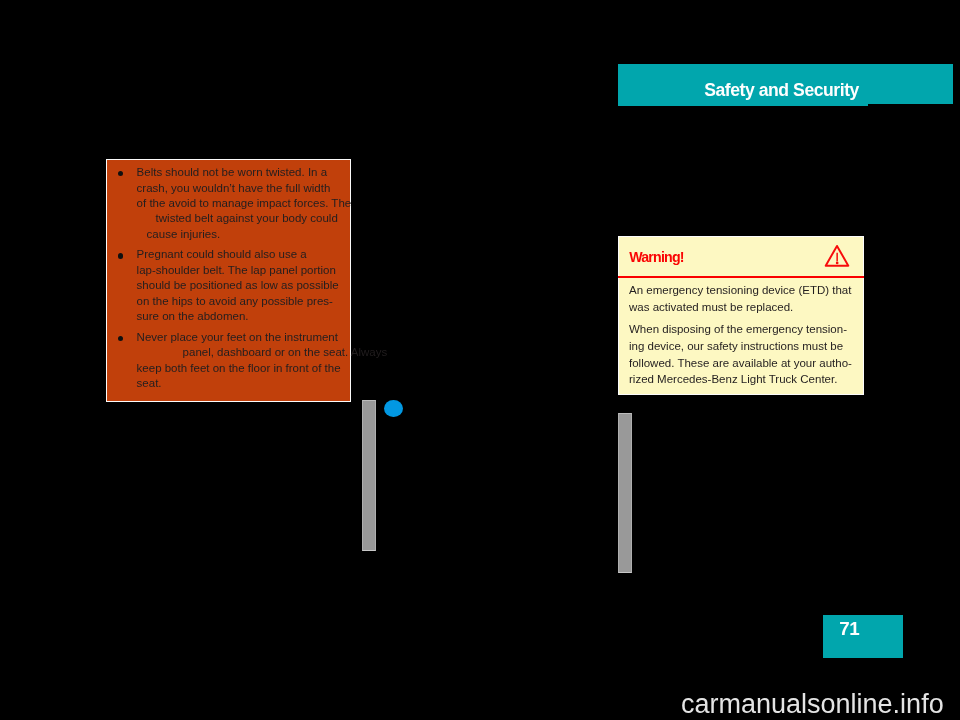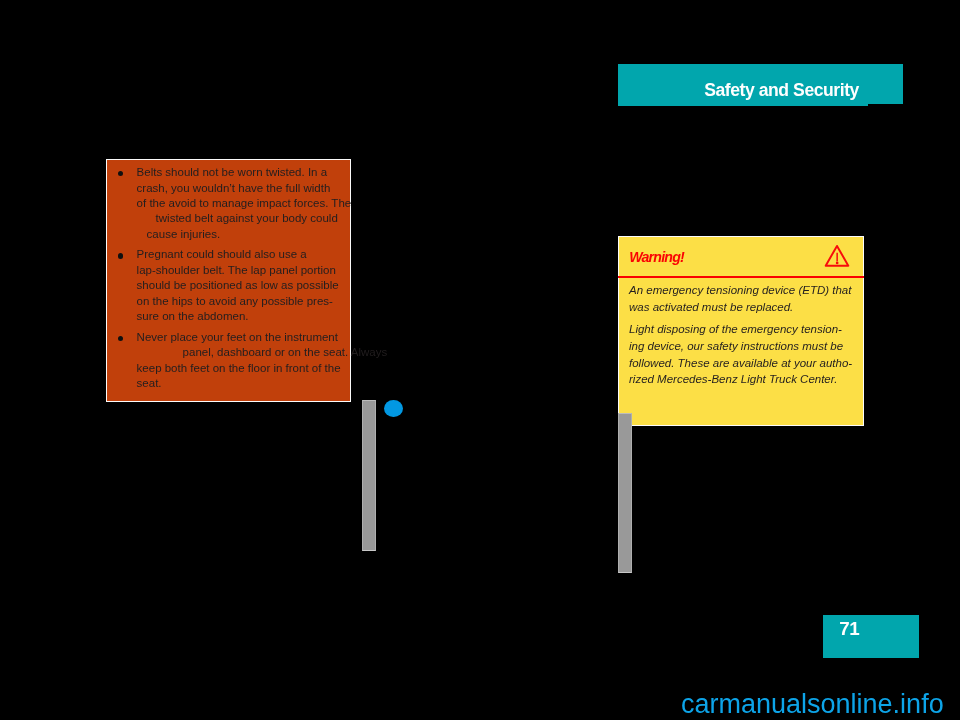--- a/index.html
+++ b/index.html
@@ -3,61 +3,61 @@
 <meta charset="utf-8">
 <style>
   html,body{margin:0;padding:0;}
   body{width:960px;height:720px;background:#000;overflow:hidden;
        font-family:"Liberation Sans",sans-serif;position:relative;
        -webkit-font-smoothing:antialiased;}
   .page{position:absolute;left:0;top:0;width:960px;height:720px;
        opacity:0.9999;transform:translateZ(0);will-change:opacity;}
 
   
-  #section-header{position:absolute;left:617.6px;top:63.6px;width:285px;height:40px;
+  #section-header{position:absolute;left:617.6px;top:63.6px;width:335px;height:40px;
       background:#02a7ae;}
   #section-header-tab{position:absolute;left:0;top:39.8px;width:250.4px;height:2.2px;
       background:#02a7ae;}
   #section-header .t{position:absolute;left:86.6px;top:16.4px;white-space:pre;
       color:#fff;font-weight:bold;font-size:17.6px;letter-spacing:-0.45px;}
 
   
   #bullet-box{position:absolute;left:105.6px;top:158.6px;width:243px;height:241.5px;
       background:#c2410c;border:1px solid #fcfcfc;}
   .blk{position:absolute;left:0;top:0;}
   .ln{position:absolute;left:0;white-space:pre;font-size:11.5px;color:#231f20;}
   .bullet{position:absolute;width:5.4px;height:5.4px;background:#111;border-radius:50%;}
 
   
-  #warning-box{position:absolute;left:618px;top:236px;width:246px;height:190px;
-      background:#fde047;border:1px solid #fcfcfc;box-sizing:border-box;font-style:italic;}
+  #warning-box{position:absolute;left:618px;top:236px;width:246px;height:159px;
+      background:#fef9c3;border:1px solid #fcfcfc;box-sizing:border-box;}
   #warning-title{position:absolute;left:10.2px;top:12.0px;color:#fb0505;font-weight:bold;
       font-size:14.2px;letter-spacing:-0.8px;}
   #warning-icon{position:absolute;left:205.0px;top:7.2px;}
   #warning-rule{position:absolute;left:-1px;top:38.5px;width:246px;height:2px;background:#fb0000;}
 
   
-  #page-number{position:absolute;left:822.6px;top:614.6px;width:96px;height:43px;
+  #page-number{position:absolute;left:822.6px;top:614.6px;width:80px;height:43px;
       background:#02a7ae;}
   #page-number .n{position:absolute;left:16.6px;top:3.8px;color:#fff;font-weight:bold;font-size:18.8px;letter-spacing:-0.3px;}
 
   
   .gray-bar{position:absolute;background:#9a9a9a;
       border-top:1px solid #bdbdbd;border-bottom:1px solid #c9c9c9;
       border-left:1px solid #b0b0b0;border-right:1px solid #b0b0b0;box-sizing:border-box;}
   #gray-bar-1{left:361.5px;top:399.5px;width:14px;height:151px;}
   #gray-bar-2{left:617.5px;top:412.5px;width:14px;height:160px;}
 
   
   #cursor{position:absolute;left:383.8px;top:399.8px;width:18.8px;height:17.2px;
       background:#0399e3;border-radius:50%;}
 
   
   #watermark{position:absolute;left:681px;top:690.5px;
-      color:#0ea5e9;font-size:27px;line-height:27px;white-space:pre;letter-spacing:0px;}
+      color:#e5e5e5;font-size:27px;line-height:27px;white-space:pre;letter-spacing:0px;}
 </style>
 </head>
 <body>
 
 <div class="page">
 
   <div id="section-header">
     <div class="t">Safety and Security</div>
     <div id="section-header-tab"></div>
   </div>
@@ -96,21 +96,21 @@
           <path d="M26.3 17.4 L26.3 34.4" stroke="#f80d0d" stroke-width="3.0" stroke-linecap="butt"></path>
           <circle cx="26.3" cy="37.8" r="2.7" fill="#f80d0d"></circle>
         </svg>
     </div>
     <div id="warning-rule"></div>
   <div class="blk" style="left: 0px; top: 0px;">
         <div class="ln" style="left: 10px; top: 47.2px;">An emergency tensioning device (ETD) that</div>
         <div class="ln" style="left: 10px; top: 63.9px;">was activated must be replaced.</div>
       </div>
       <div class="blk" style="left: 0px; top: 0px;">
-        <div class="ln" style="left: 10px; top: 86.2px;">Light disposing of the emergency tension-</div>
+        <div class="ln" style="left: 10px; top: 86.2px;">When disposing of the emergency tension-</div>
         <div class="ln" style="left: 10px; top: 102.9px;">ing device, our safety instructions must be</div>
         <div class="ln" style="left: 10px; top: 119.6px;">followed. These are available at your autho-</div>
         <div class="ln" style="left: 10px; top: 136.3px;">rized Mercedes-Benz Light Truck Center.</div>
       </div>
     </div>
 
   <div id="page-number">
     <div class="n">71</div>
   </div>
 

